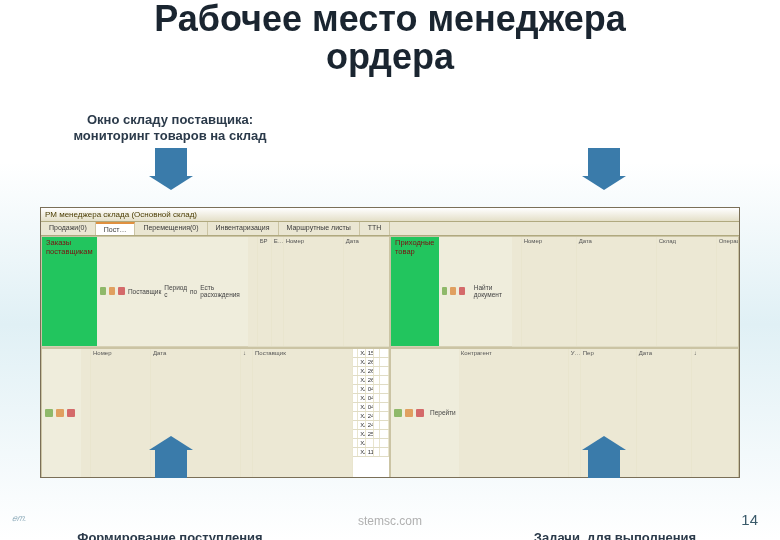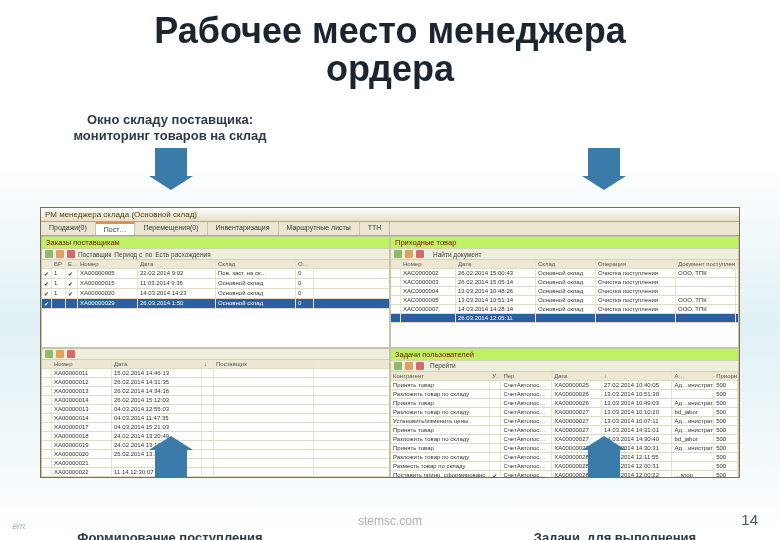--- a/index.html
+++ b/index.html
@@ -9,21 +9,20 @@
     font-family: Arial, sans-serif;
     background: linear-gradient(to bottom, #ffffff 0%, #ffffff 30%, #e0f0f5 60%, #ffffff 100%);
     position: relative;
     overflow: hidden;
   }
   .title {
     font-size: 36px;
     font-weight: bold;
     text-align: center;
     color: #1a2530;
-    padding-top: 12px;
     line-height: 1.05;
   }
   .labels { position: absolute; top: 112px; width: 100%; }
   .label-left, .label-right {
     position: absolute;
     font-size: 13px;
     font-weight: bold;
     color: #2b3a4a;
     text-align: center;
     line-height: 1.25;
@@ -91,23 +90,23 @@
   }
   .tab.active { background: #fff; border-top: 2px solid #e09040; }
   .quad {
     display: grid;
     grid-template-columns: 50% 50%;
     grid-template-rows: 46% 54%;
     height: calc(100% - 26px);
   }
   .panel {
     border: 1px solid #cbc4a4;
-    background: #bef264;
+    background: #22c55e;
     overflow: hidden;
-    display: flex; flex-direction: column;
+    display: flex; flex-direction: row;
   }
   .panel-title {
     font-size: 7.5px;
     color: #7b1010;
     padding: 1px 4px;
     border-bottom: 1px solid #d6d0b4;
   }
   .toolbar {
     display: flex; gap: 3px;
     padding: 1px 3px;
@@ -146,21 +145,21 @@
   .blabel-right { right: 60px; width: 210px; }
   .footer-link {
     position: absolute; bottom: 12px; left: 50%; transform: translateX(-50%);
     font-size: 12px; color: #b0b0b0;
   }
   .page-num {
     position: absolute; bottom: 12px; right: 22px;
     font-size: 15px; color: #3a5a6a;
   }
   .logo {
-    position: absolute; bottom: 8px; left: 12px;
+    position: absolute; bottom: 16px; left: 12px;
     font-size: 9px; color: #9ab5c2; font-style: italic;
   }
 </style>
 </head>
 <body>
 
 <div class="title">
   <span>Рабочее место менеджера</span><br>
   <span>ордера</span>
 </div>
@@ -411,21 +410,20 @@
           <div class="grid-row">
             <div style="width: 10px;"></div>
             <div style="width: 60px;">ХА00000022</div>
             <div style="width: 90px;">11.14 12:30:07</div>
             <div style="width: 12px;"></div>
             <div style="width: 100px;"></div>
           </div>
         </div>
       </div>
     <div class="panel" id="p4">
-        <div class="panel-title">Задачи пользователей</div>
         <div class="toolbar">
           <span class="tb-ico g"></span>
           <span class="tb-ico b"></span>
           <span class="tb-ico r"></span>
           <span></span>
           <span>Перейти</span>
         </div>
         <div class="grid-hdr">
           <div style="width: 110px;">Контрагент</div>
           <div style="width: 12px;">У…</div>

